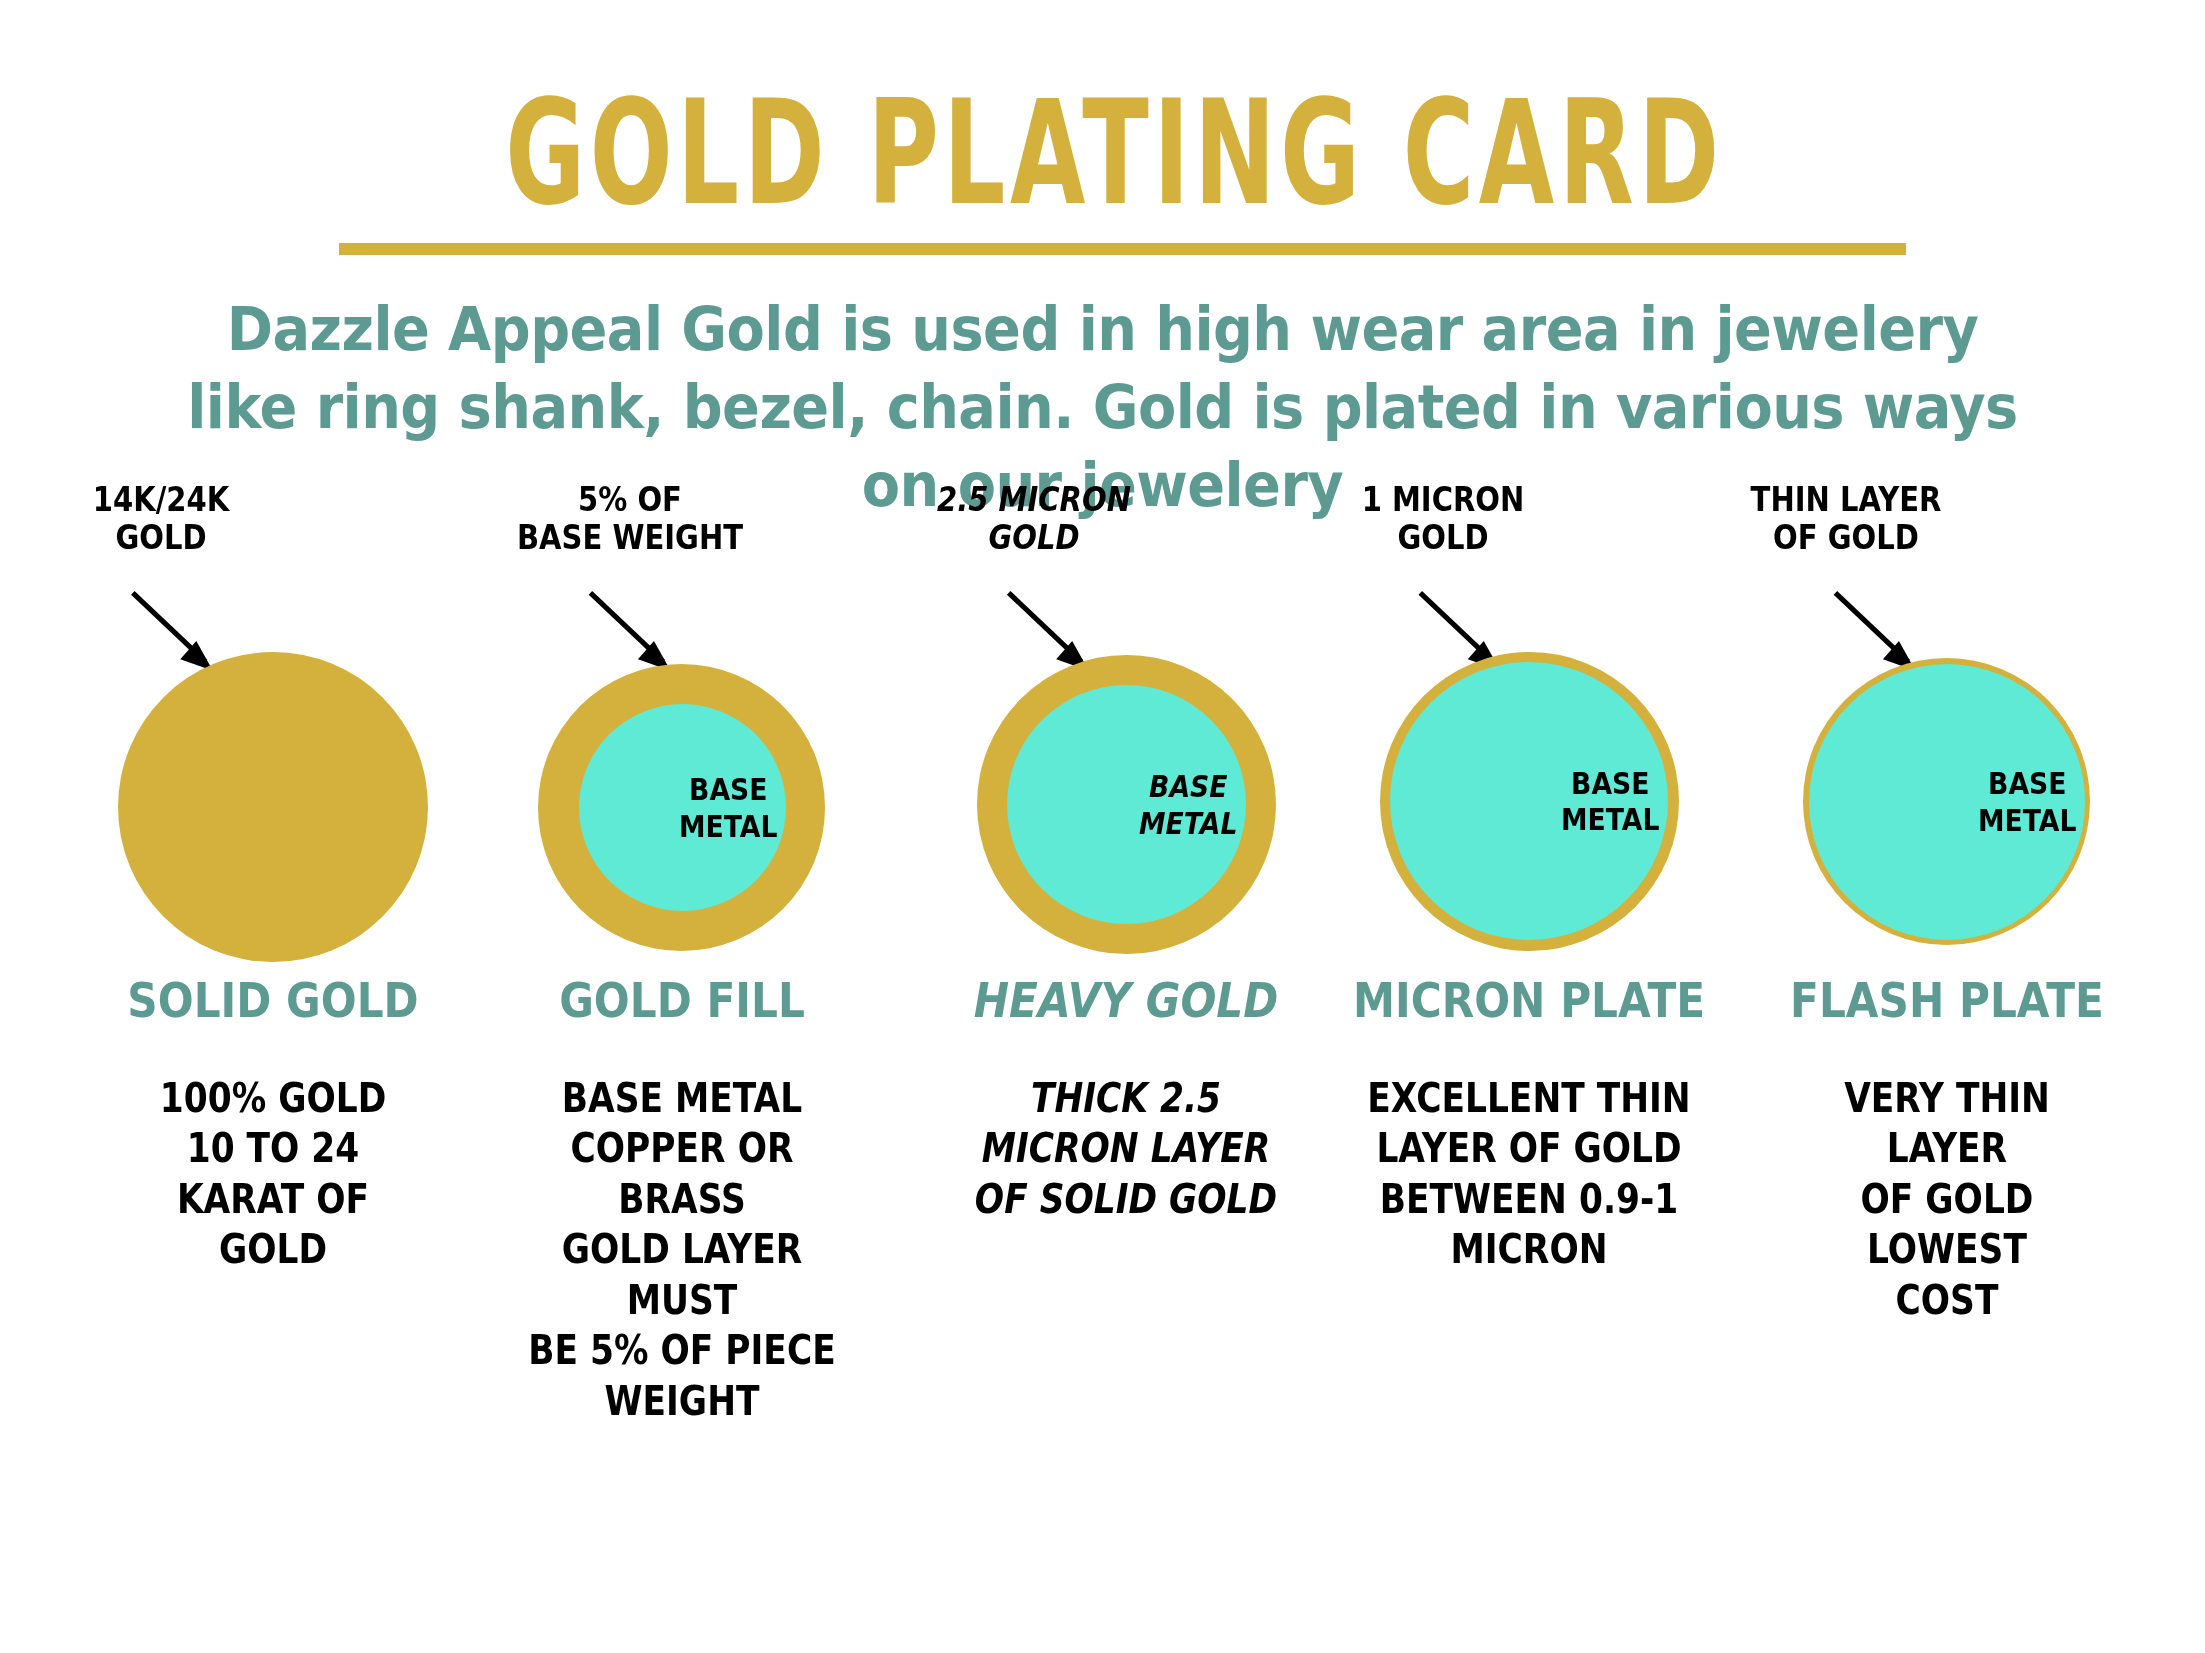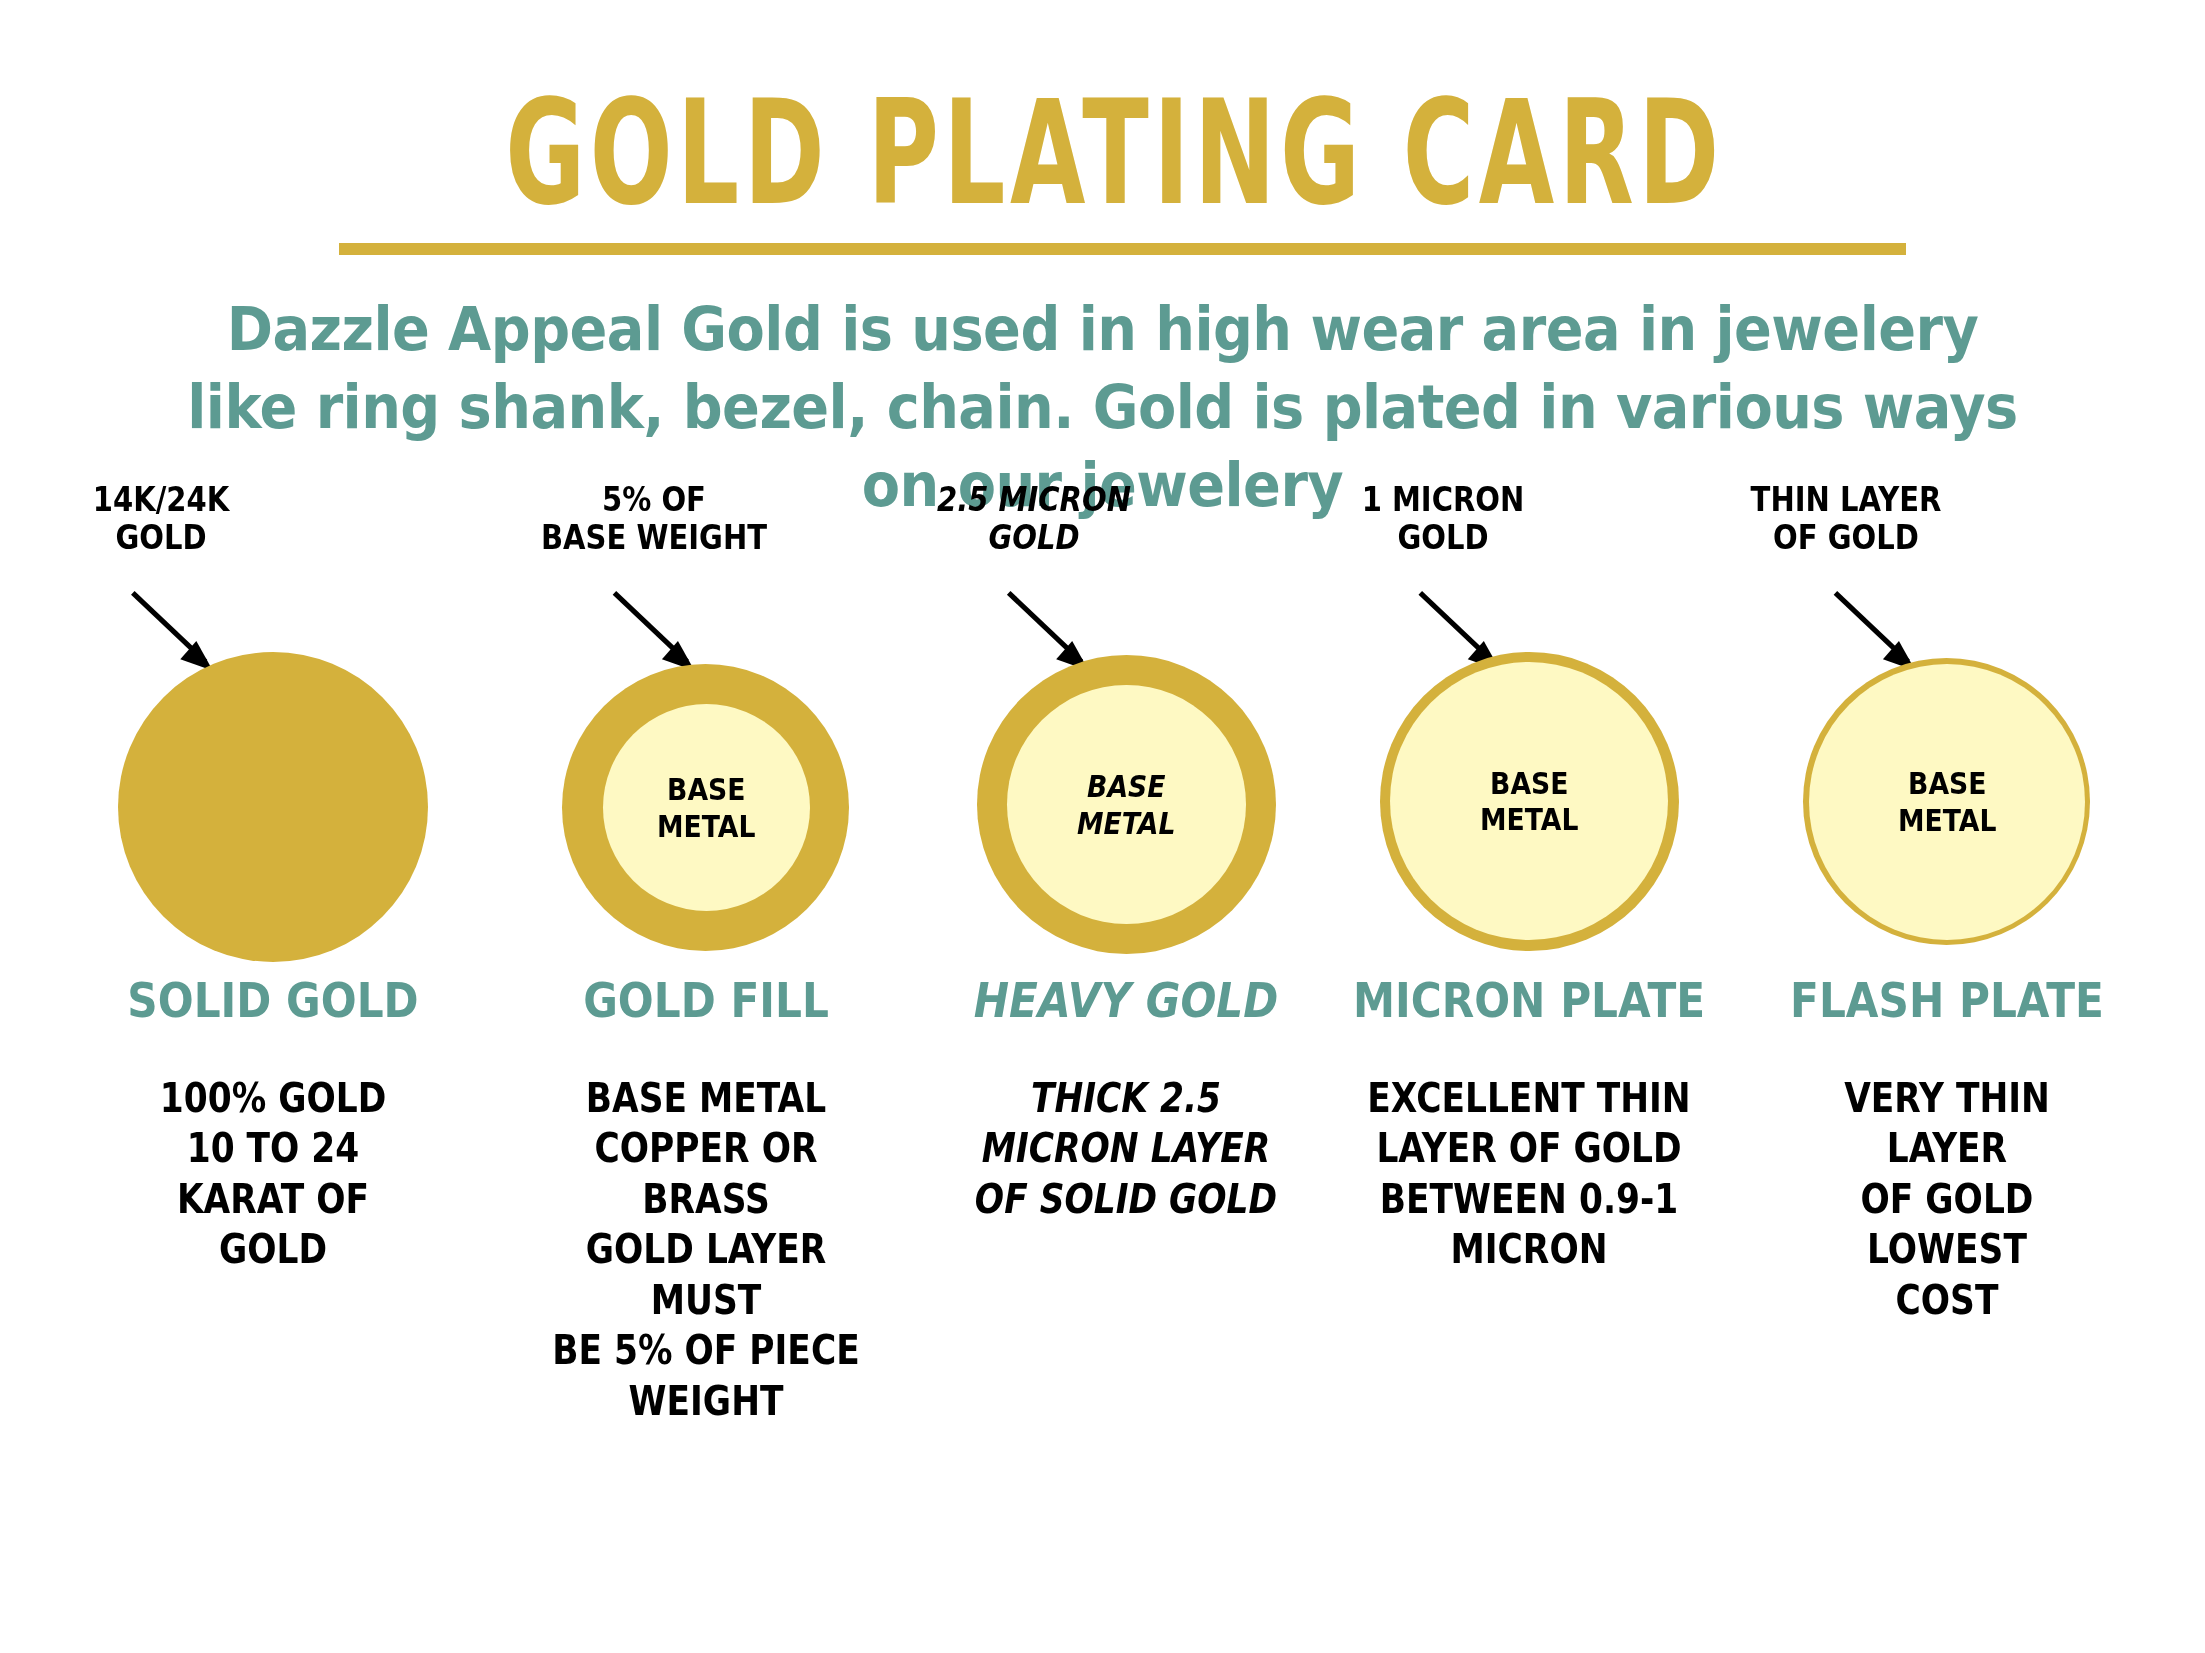--- a/index.html
+++ b/index.html
@@ -104,24 +104,24 @@
     height: 322px;
   }
   .outer-circle {
     position: absolute;
     border-radius: 50%;
     background: #D4B13C;
   }
   .inner-circle {
     position: absolute;
     border-radius: 50%;
-    background: #fef9c3;
+    background: #5eead4;
     display: flex;
     align-items: center;
-    justify-content: center;
+    justify-content: flex-end;
   }
   .base-metal-label {
     color: #000000;
     font-family: "DejaVu Sans", sans-serif;
     font-weight: bold;
     font-size: 31px;
     line-height: 1.18;
     text-align: center;
     transform: scaleX(0.86);
     white-space: pre-line;
@@ -179,21 +179,21 @@
   <div class="circle-wrap">
     <div class="outer-circle" style="width:310px;height:310px;left:46px;top:0;"></div>
   </div>
   <div class="cat-label">SOLID GOLD</div>
   <div class="desc">100% GOLD
 10 TO 24
 KARAT OF
 GOLD</div>
 </div>
 
-<div class="column" style="left:505px;">
+<div class="column" style="left:481px;">
   <div class="callout" style="top:481px; left:-52px;">5% OF
 BASE WEIGHT</div>
   <svg class="arrow-svg" viewBox="0 0 700 180">
     <line x1="190" y1="12" x2="317" y2="132" stroke="#000" stroke-width="9"></line>
     <polygon points="330,148 273,128 301,96" fill="#000"></polygon>
   </svg>
   <div class="circle-wrap">
     <div class="outer-circle" style="width:287px;height:287px;left:57px;top:11.5px;"></div>
     <div class="inner-circle" style="width:207px;height:207px;left:98px;top:52px;">
       <span class="base-metal-label">BASE

